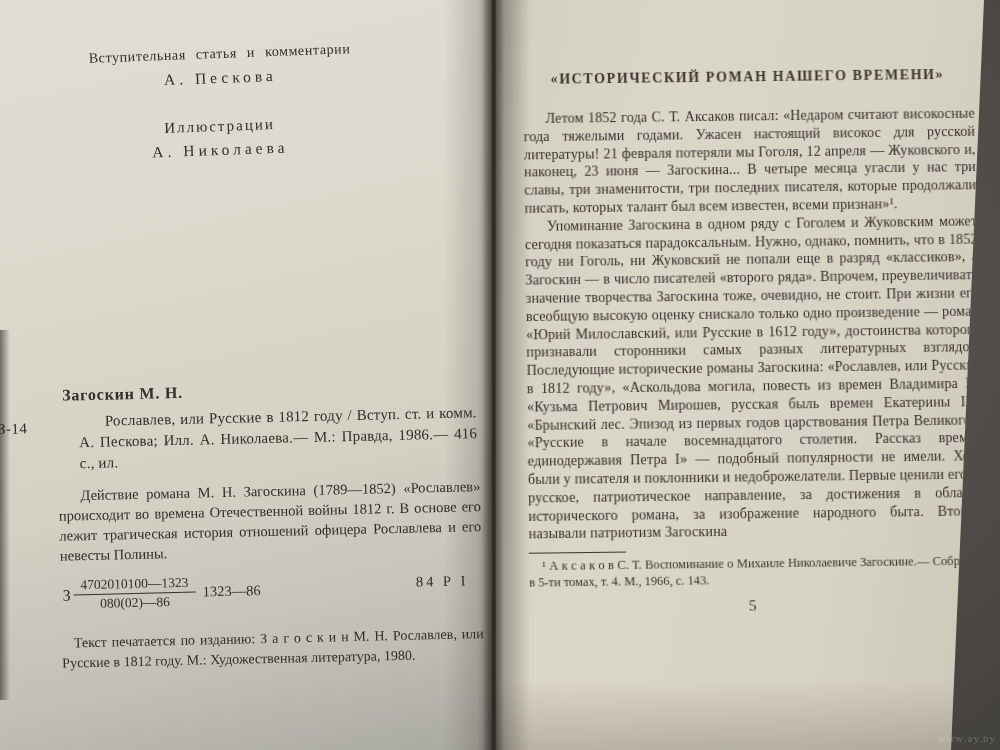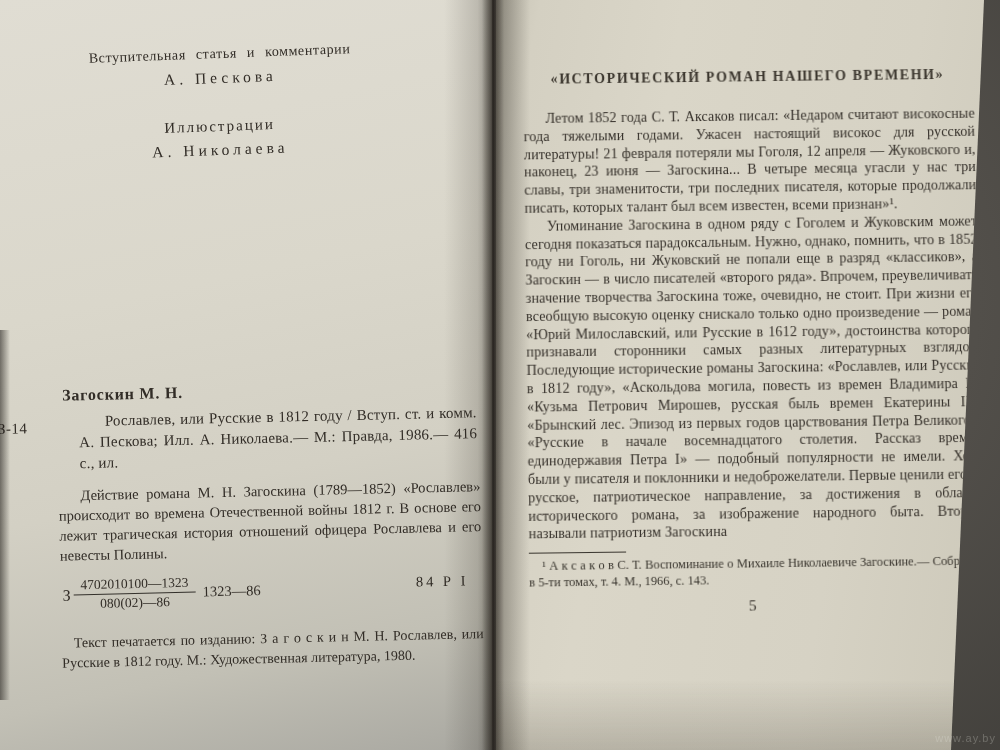--- a/index.html
+++ b/index.html
@@ -101,21 +101,21 @@
   }
   .footnote-rule{width:96px;border:none;border-top:1.7px solid #3a362f;margin:9px 0 5px 0;}
   .footnote{
     margin:0;font-size:12.3px;line-height:15.6px;width:452px;
     text-indent:13px;text-align:justify;color:#3a362f;
   }
   .page-number{width:440px;text-align:center;margin-top:9px;font-size:15px;}
   
   .watermark{
     position:absolute;right:4px;bottom:6px;
-    font-family:Liberation Sans, sans-serif;
+    font-family:Liberation Serif, serif;
     font-size:11px;letter-spacing:1px;color:rgba(230,230,224,0.26);
     z-index:5;
   }
 </style>
 </head>
 <body>
 
 <div class="scene">
 
   <div class="page left-page">

